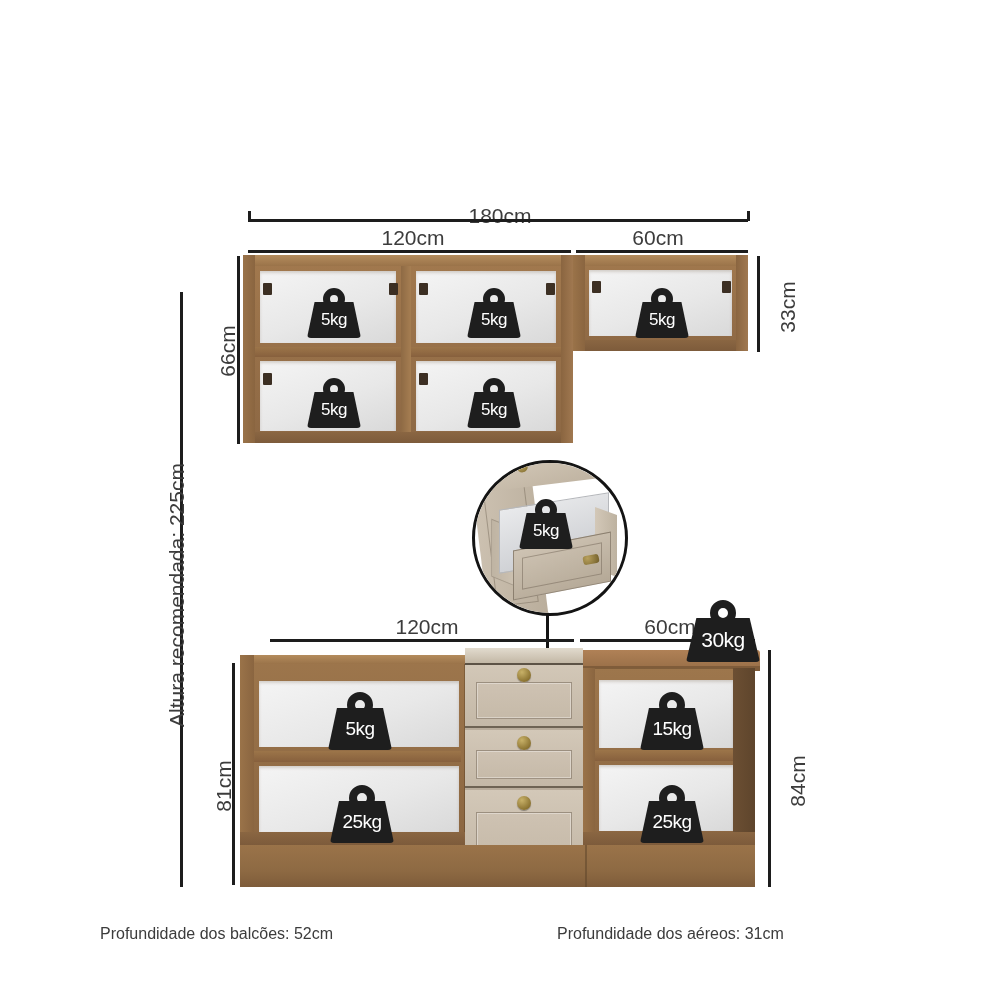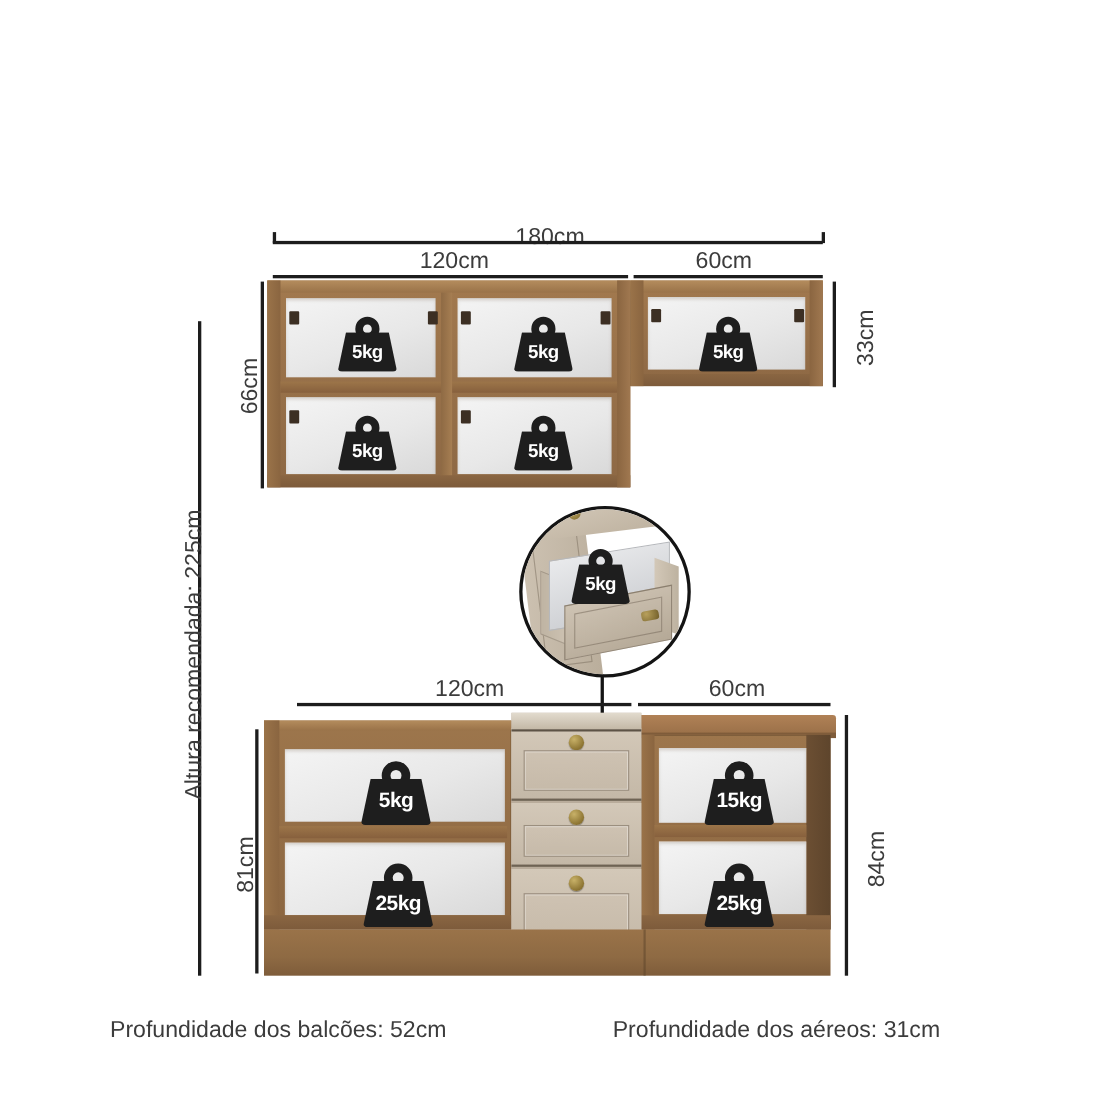--- a/index.html
+++ b/index.html
@@ -141,21 +141,21 @@
     width:64px;height:58px;
   }
   .weight .body{
     position:absolute;left:0;bottom:0;width:64px;height:42px;
     background:#1e1e1e;
     clip-path:polygon(14% 0%,86% 0%,100% 100%,0% 100%);
     border-radius:4px;
     display:flex;align-items:center;justify-content:center;
   }
   .weight .txt{
-    color:#fff;font-weight:bold;font-size:19px;letter-spacing:-0.5px;
+    color:#fff;font-weight:normal;font-size:19px;letter-spacing:-0.5px;
     line-height:1;padding-bottom:2px;
   }
   .weight .ring{
     position:absolute;left:50%;margin-left:-13px;top:0;
     width:26px;height:26px;border-radius:50%;
     border:8px solid #1e1e1e;
     box-sizing:border-box;
   }
   .weight.sm{width:54px;height:50px;}
   .weight.sm .body{width:54px;height:36px;}
@@ -227,21 +227,21 @@
     transform:rotate(-10deg);
   }
   #callout .wt{position:absolute;left:44px;top:36px;}
   #callout-leader{
     position:absolute;left:546px;top:610px;width:0;height:78px;
     border-left:3px solid #141414;
   }
 
   
   .footer-txt{
-    position:absolute;font-size:21px;color:#3c3c3c;white-space:nowrap;
+    position:absolute;font-size:16px;color:#3c3c3c;white-space:nowrap;
   }
 </style>
 </head>
 <body>
 
 <div id="stage">
 
   <div class="title">
   </div>
 
@@ -396,20 +396,26 @@
       <div class="knob"></div>
       <div class="inset" style="top:22px;bottom:5px;"></div>
     </div>
   </div>
   <div id="drawer-top-lip"></div>
 
   <div id="plinth">
     <div class="seam"></div>
   </div>
 
+  <div class="weight lg" style="left:686px;top:600px;">
+    <div class="ring"></div>
+    <div class="body">
+      <span class="txt">30kg</span>
+    </div>
+  </div>
   <div class="weight" style="left:328px;top:692px;">
     <div class="ring"></div>
     <div class="body">
       <span class="txt">5kg</span>
     </div>
   </div>
   <div class="weight" style="left:330px;top:785px;">
     <div class="ring"></div>
     <div class="body">
       <span class="txt">25kg</span>

